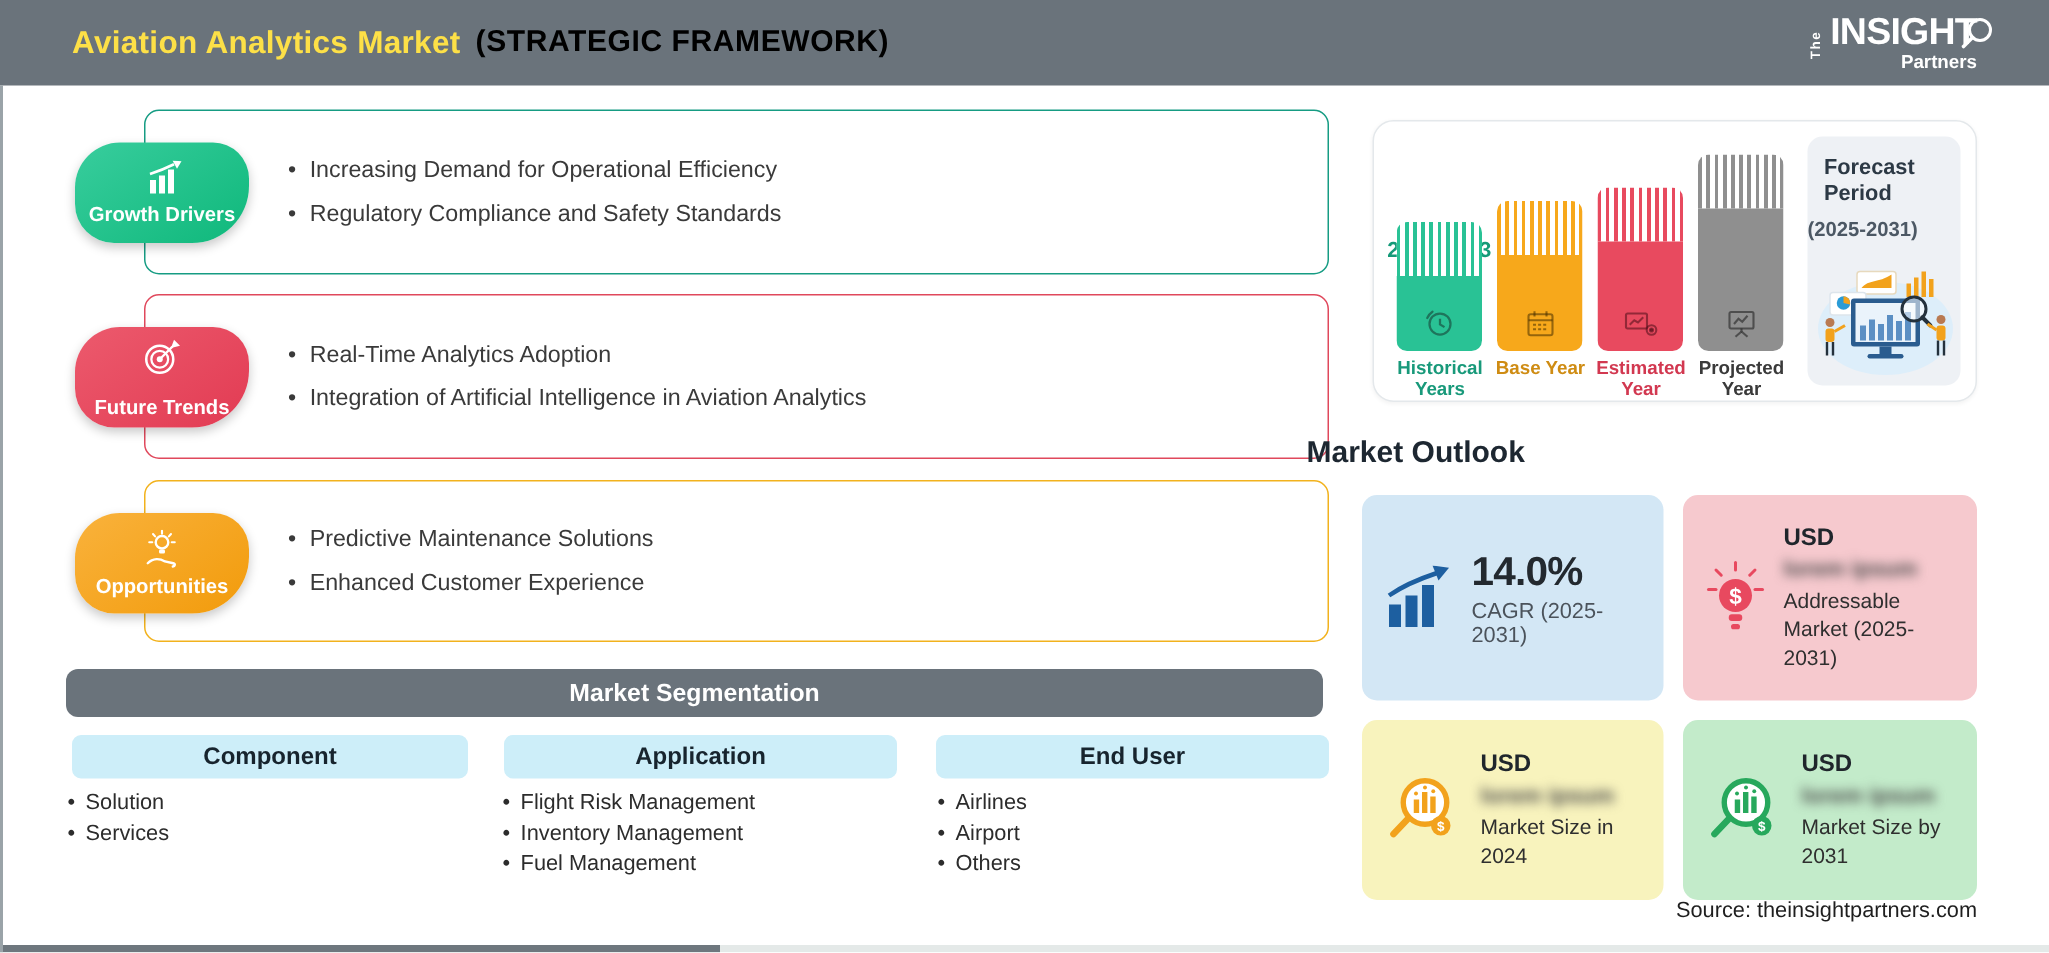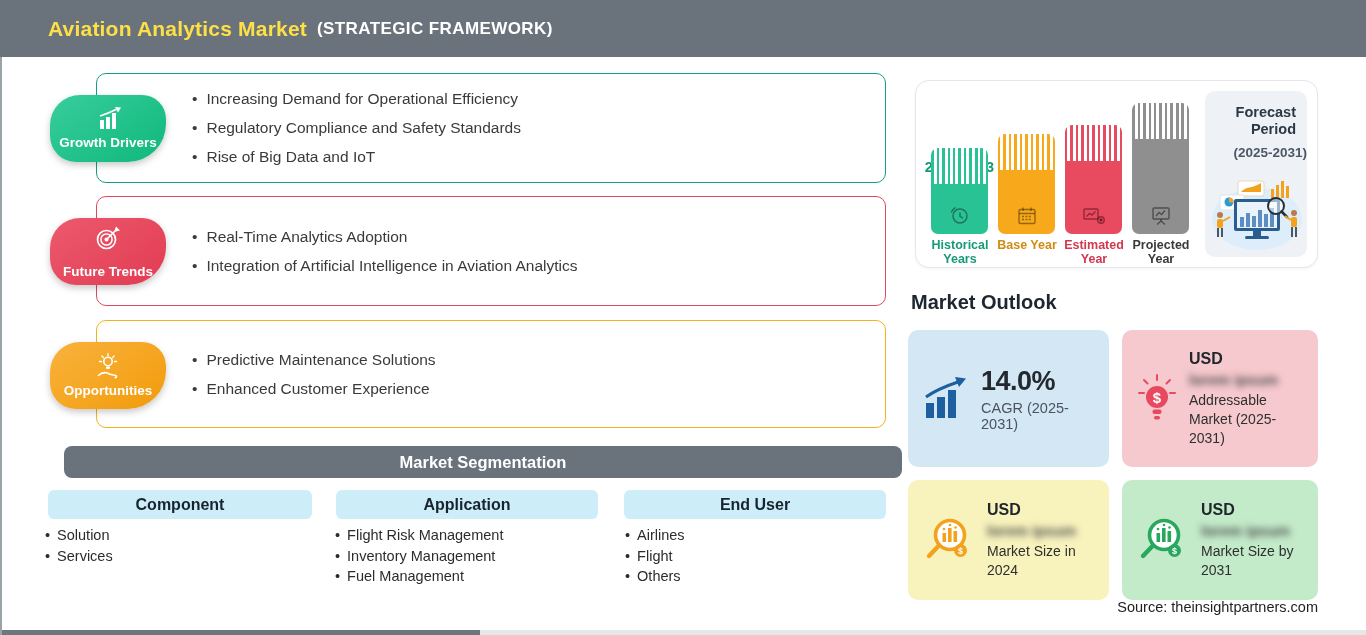--- a/index.html
+++ b/index.html
@@ -3,21 +3,21 @@
 <meta charset="utf-8">
 <style>
   html,body{margin:0;padding:0;background:#fff;}
   .canvas{position:relative;width:1366px;height:635px;background:#ffffff;overflow:hidden;
           font-family:"Liberation Sans",sans-serif;color:#2e2e2e;}
 
   
   .header{position:absolute;top:0;left:0;width:100%;height:57px;background:#6a737b;
           display:flex;align-items:center;padding:0 34px 0 48px;box-sizing:border-box;}
   .header-title{color:#fde047;font-size:21px;font-weight:bold;letter-spacing:.2px;}
-  .header-subtitle{color:#ffffff;font-size:17px;font-weight:600;margin-left:10px;letter-spacing:.4px;}
+  .header-subtitle{color:#000000;font-size:20px;font-weight:600;margin-left:10px;letter-spacing:.4px;}
   .logo{margin-left:auto;display:flex;align-items:flex-start;color:#fff;position:relative;padding-right:14px;}
   .logo-the{font-size:9px;font-weight:bold;transform:rotate(-90deg) translate(-2px,0);transform-origin:center;
             letter-spacing:1px;margin-top:14px;}
   .logo-main{display:flex;flex-direction:column;align-items:flex-end;line-height:1;}
   .logo-insight{font-size:25px;font-weight:bold;letter-spacing:-.5px;}
   .logo-partners{font-size:12.5px;font-weight:bold;margin-top:1px;}
   .logo-lens{position:absolute;right:2px;top:2px;}
 
   
   .fbox{position:absolute;left:96px;width:790px;background:#fff;border-radius:10px;box-sizing:border-box;}
@@ -30,21 +30,21 @@
   .box-opps{top:320px;height:108px;border:1.6px solid #f2b21d;}
 
   .pill{position:absolute;left:-47px;top:21px;width:116px;height:67px;z-index:2;
         display:flex;flex-direction:column;align-items:center;justify-content:center;gap:3px;
         color:#fff;font-weight:bold;font-size:13.5px;box-shadow:0 3px 7px rgba(0,0,0,.22);}
   .pill-green{background:linear-gradient(145deg,#38cd9d,#0fb87b);border-radius:30px 24px 38px 26px;}
   .pill-red{background:linear-gradient(145deg,#ec5a6d,#e23b53);border-radius:30px 24px 38px 26px;gap:12px;}
   .pill-orange{background:linear-gradient(145deg,#f9b23c,#f29b0b);border-radius:30px 24px 38px 26px;}
 
   
-  .seg-bar{position:absolute;left:64px;top:446px;width:838px;height:32px;background:#6a737b;border-radius:8px;
+  .seg-bar{position:absolute;left:44px;top:446px;width:838px;height:32px;background:#6a737b;border-radius:8px;
            color:#fff;font-size:16.5px;font-weight:bold;display:flex;align-items:center;justify-content:center;}
   .seg-head{position:absolute;top:490px;height:29px;background:#cdeef9;border-radius:6px;
             display:flex;align-items:center;justify-content:center;font-weight:bold;font-size:16px;color:#17242e;}
   .seg-head.c1{left:48px;width:264px;} .seg-head.c2{left:336px;width:262px;} .seg-head.c3{left:624px;width:262px;}
   .seg-list{position:absolute;top:525px;margin:0;padding:0;list-style:none;}
   .seg-list.c1{left:45px;} .seg-list.c2{left:335px;} .seg-list.c3{left:625px;}
   .seg-list li{font-size:14.5px;color:#2c2c2c;line-height:20.5px;}
   .seg-list li::before{content:"•";margin-right:7px;}
 
   
@@ -59,27 +59,27 @@
   .bar-proj{left:216px;top:22px;height:131px;--c:#8f8f8f;}
   .tl-year{position:absolute;text-align:center;font-weight:bold;font-size:14.5px;margin-top:32px;}
   .year-hist{left:7px;width:73px;top:46px;color:#149a78;}
   .year-base{left:82px;width:57px;top:32px;color:#cf8c13;font-size:15px;}
   .year-est{left:149px;width:57px;top:23px;color:#d23850;font-size:15px;}
   .year-proj{left:216px;width:57px;top:3px;color:#2f2f2f;font-size:15px;}
   .tl-label{position:absolute;top:157px;width:72px;text-align:center;font-size:12.5px;font-weight:bold;line-height:14px;}
   .lab-hist{left:8px;color:#18997a;} .lab-base{left:75px;color:#cf8c13;}
   .lab-est{left:142px;color:#d23850;} .lab-proj{left:209px;color:#3a3a3a;}
   .forecast{position:absolute;right:10px;top:10px;width:102px;height:166px;background:#eef1f5;border-radius:10px;
-            text-align:right;box-sizing:border-box;padding-top:13px;}
+            text-align:left;box-sizing:border-box;padding-top:13px;}
   .forecast-name{font-size:14.5px;font-weight:bold;color:#2c3945;line-height:17px;width:80px;margin:0 auto;}
   .forecast-range{font-size:13.5px;color:#4c5864;font-weight:600;margin-top:7px;}
   .forecast-illustration{position:absolute;bottom:4px;left:3px;}
 
   
-  .mo-title{position:absolute;left:911px;top:291px;font-size:20px;font-weight:bold;color:#1d2731;}
+  .mo-title{position:absolute;left:871px;top:291px;font-size:20px;font-weight:bold;color:#1d2731;}
   .card{position:absolute;border-radius:10px;box-sizing:border-box;display:flex;align-items:center;gap:11px;padding:12px 14px;}
   .card-blue{left:908px;top:330px;width:201px;height:137px;background:#d3e7f5;}
   .card-pink{left:1122px;top:330px;width:196px;height:137px;background:#f6c9ce;}
   .card-yellow{left:908px;top:480px;width:201px;height:120px;background:#f8f3bd;}
   .card-green{left:1122px;top:480px;width:196px;height:120px;background:#c3ebca;}
   .card-value{font-size:27px;font-weight:800;color:#23292f;letter-spacing:-.5px;}
   .card-sub{font-size:14.5px;color:#4b535b;margin-top:3px;}
   .card-currency{font-size:16px;font-weight:bold;color:#20262c;}
   .masked{filter:blur(3.5px);font-weight:bold;font-size:15px;color:#4a4a4a;margin:3px 0 3px;}
   .card-label{font-size:14px;color:#2f2f2f;line-height:19px;}
@@ -92,37 +92,47 @@
   .left-edge{position:absolute;left:0;top:57px;width:2px;height:578px;background:#9aa3a8;}
 </style>
 </head>
 <body>
 
 <div class="canvas">
 
   <div class="header">
     <span class="header-title">Aviation Analytics Market</span>
     <span class="header-subtitle">(STRATEGIC FRAMEWORK)</span>
+    <div class="logo">
+      <span class="logo-the">The</span>
+      <span class="logo-main">
+        <span class="logo-insight">INSIGHT</span>
+        <span class="logo-partners">Partners</span>
+      </span>
+      <svg class="logo-lens" width="24" height="24" viewBox="0 0 24 24">
+        <circle cx="14" cy="9" r="7" fill="none" stroke="#fff" stroke-width="2"></circle>
+        <line x1="9" y1="14" x2="3" y2="20" stroke="#fff" stroke-width="2.4" stroke-linecap="round"></line>
+      </svg>
+    </div>
   </div>
 
   <div class="fbox box-growth">
     <div class="pill pill-green">
       <svg width="30" height="25" viewBox="0 0 30 25">
         <rect x="7" y="13" width="4" height="9" fill="#fff"></rect>
         <rect x="13" y="10" width="4" height="12" fill="#fff"></rect>
         <rect x="19" y="6" width="4" height="16" fill="#fff"></rect>
         <path d="M7 9 C13 7 18 5 23 2.5" stroke="#fff" stroke-width="1.8" fill="none"></path>
         <polygon points="22,0 28,0.5 25,5.5" fill="#fff"></polygon>
       </svg>
       <span>Growth Drivers</span>
     </div>
     <ul>
       <li>Increasing Demand for Operational Efficiency</li>
       <li>Regulatory Compliance and Safety Standards</li>
-      <li>Rise of Big Data and IoT</li>
     </ul>
   </div>
 
   <div class="fbox box-trends">
     <div class="pill pill-red">
       <svg width="28" height="27" viewBox="0 0 28 27" fill="none">
         <circle cx="12.5" cy="14.5" r="9" stroke="#fff" stroke-width="1.7"></circle>
         <circle cx="12.5" cy="14.5" r="5.6" stroke="#fff" stroke-width="1.5"></circle>
         <circle cx="12.5" cy="14.5" r="2" fill="#fff"></circle>
         <line x1="12.5" y1="14.5" x2="21" y2="6" stroke="#fff" stroke-width="1.6"></line>
@@ -168,21 +178,21 @@
     <li>Solution</li>
     <li>Services</li>
   </ul>
   <ul class="seg-list c2">
     <li>Flight Risk Management</li>
     <li>Inventory Management</li>
     <li>Fuel Management</li>
   </ul>
   <ul class="seg-list c3">
     <li>Airlines</li>
-    <li>Flight</li>
+    <li>Airport</li>
     <li>Others</li>
   </ul>
 
   <div class="tl-card">
     <div class="tl-year year-hist">2021-2023</div>
     <div class="tl-year year-base">2024</div>
     <div class="tl-year year-est">2025</div>
     <div class="tl-year year-proj">2031</div>
 
     <div class="tl-bar bar-hist">

